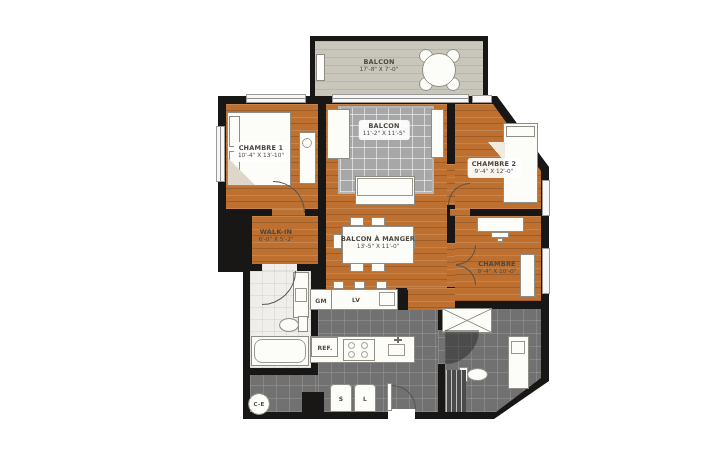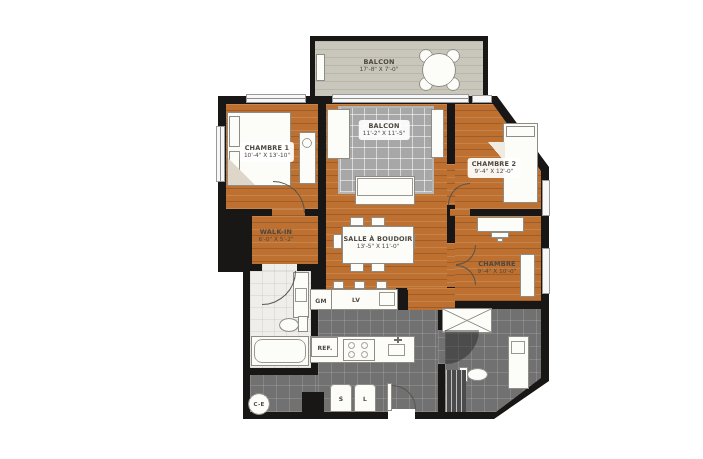--- a/index.html
+++ b/index.html
@@ -179,38 +179,38 @@
   <div class="arc arc-tr" style="left:273px;top:181px;width:32px;height:32px;"></div>
   <div class="arc arc-br" style="left:262px;top:271px;width:34px;height:34px;"></div>
   <div class="arc arc-tl" style="left:448px;top:183px;width:22px;height:22px;"></div>
   <div class="arc arc-br" style="left:456px;top:245px;width:20px;height:20px;"></div>
   <div class="arc arc-tr" style="left:456px;top:265px;width:20px;height:20px;"></div>
 
   <div class="lbl" style="left:379px;top:66px;">
     <span>BALCON</span>
     <span class="dims">17'-8" X 7'-0"</span>
   </div>
-  <div class="lbl boxed" style="left:267px;top:152px;">
+  <div class="lbl boxed" style="left:261px;top:152px;">
     <span>CHAMBRE 1</span>
     <span class="dims">10'-4" X 13'-10"</span>
   </div>
   <div class="lbl boxed" style="left:384px;top:130px;">
     <span>BALCON</span>
     <span class="dims">11'-2" X 11'-5"</span>
   </div>
   <div class="lbl boxed" style="left:494px;top:168px;">
     <span>CHAMBRE 2</span>
     <span class="dims">9'-4" X 12'-0"</span>
   </div>
   <div class="lbl" style="left:276px;top:236px;">
     <span>WALK-IN</span>
     <span class="dims">6'-0" X 5'-2"</span>
   </div>
   <div class="lbl" style="left:378px;top:243px;">
-    <span>SALLE À BOUDOIR</span>
+    <span>BALCON À MANGER</span>
     <span class="dims">13'-5" X 11'-0"</span>
   </div>
   <div class="lbl" style="left:497px;top:268px;">
     <span>CHAMBRE</span>
     <span class="dims">9'-4" X 10'-0"</span>
   </div>
 
   <div class="fix" style="left:321px;top:300px;">GM</div>
   <div class="fix" style="left:356px;top:299px;">LV</div>
   <div class="fix" style="left:325px;top:347px;">REF.</div>

